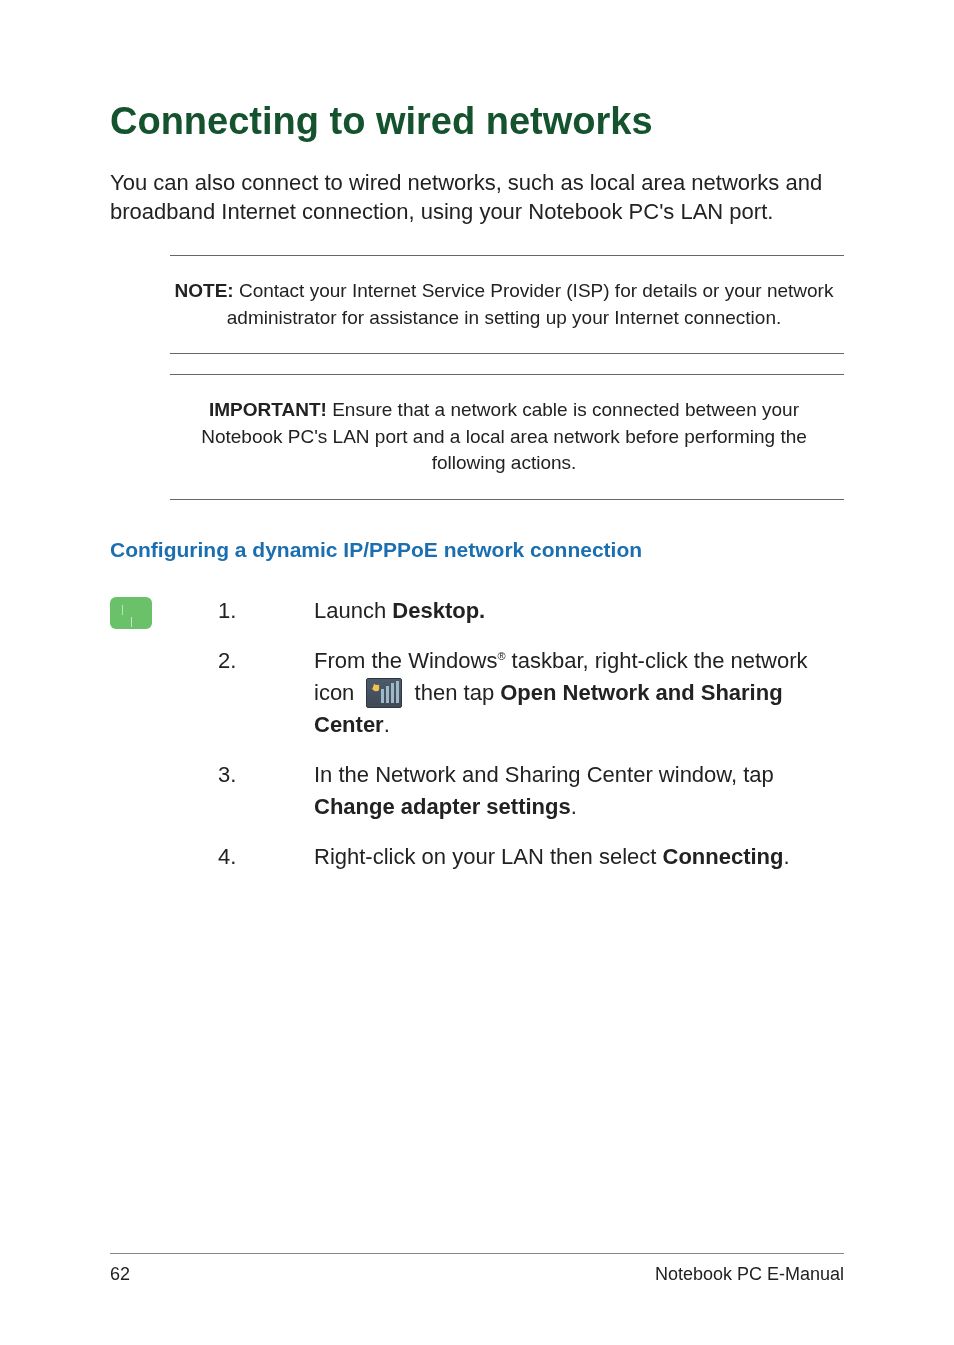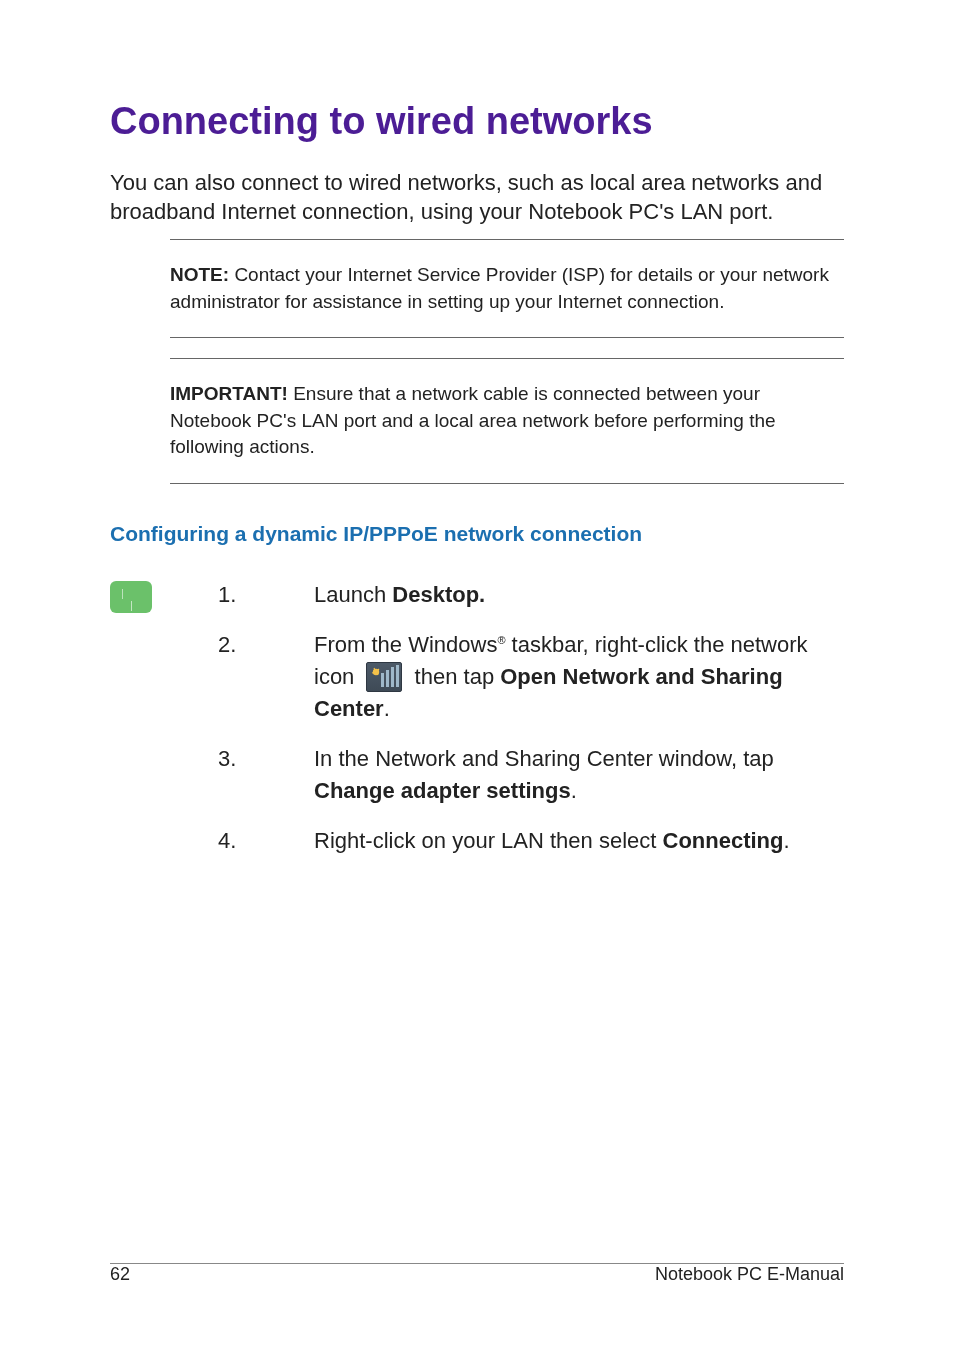--- a/index.html
+++ b/index.html
@@ -1,38 +1,38 @@
 <!DOCTYPE html>
 <html><head>
 <meta charset="utf-8">
 <style>
   * { box-sizing: border-box; margin: 0; padding: 0; }
   html, body { width: 954px; height: 1345px; background: #fff; font-family: "Segoe UI", "Myriad Pro", Arial, sans-serif; color: #222; }
   .page { width: 954px; height: 1345px; padding: 100px 110px 60px 110px; position: relative; }
-  .h1 { color: #4c1d95; font-size: 38px; font-weight: 700; line-height: 1.15; margin-bottom: 24px; }
-  .body-text { font-size: 22px; line-height: 1.35; color: #222; margin-bottom: 12px; }
+  .h1 { color: #14532d; font-size: 38px; font-weight: 700; line-height: 1.15; margin-bottom: 24px; }
+  .body-text { font-size: 22px; line-height: 1.35; color: #222; margin-bottom: 28px; }
   .note-box { margin-left: 60px; margin-bottom: 20px; border-top: 1px solid #666; border-bottom: 1px solid #666; padding: 22px 6px 22px 0; }
-  .note-content { font-size: 19px; line-height: 1.4; color: #222; }
+  .note-content { font-size: 19px; line-height: 1.4; color: #222; text-align: center; }
   .note-label { font-weight: 700; }
   .mid-text { font-size: 22px; line-height: 1.35; margin: 28px 0 30px 0; }
   .h2 { color: #1b6fb0; font-size: 21px; font-weight: 700; line-height: 1.3; margin: 36px 0 32px 0; }
   .steps-wrap { display: flex; }
   .step-icon-col { width: 108px; flex: 0 0 108px; padding-top: 2px; }
   .touchpad-icon { width: 42px; height: 32px; background: #6bc16a; border-radius: 6px; position: relative; }
   .touchpad-icon::before { content: ""; position: absolute; left: 50%; bottom: 2px; width: 1px; height: 10px; background: rgba(255,255,255,.6); }
   .touchpad-icon::after { content: ""; position: absolute; left: 12px; bottom: 14px; width: 1px; height: 10px; background: rgba(255,255,255,.55); }
   .steps-col { flex: 1; }
   .step { display: flex; font-size: 22px; line-height: 1.45; margin-bottom: 18px; }
   .step-num { width: 70px; flex: 0 0 70px; }
   .step-body { flex: 1; margin-left: 26px; }
   .b { font-weight: 700; }
   .inline-icon { display: inline-block; width: 36px; height: 30px; vertical-align: -8px; margin: 0 6px; background: linear-gradient(#4d5a68,#3e4a56); border: 1px solid #2e3742; border-radius: 2px; position: relative; }
   .inline-icon svg { position: absolute; top: 2px; left: 2px; }
   sup.reg { font-size: 11px; vertical-align: 8px; }
-  .footer { position: absolute; left: 110px; right: 110px; bottom: 60px; border-top: 1px solid #888; display: flex; justify-content: space-between; font-size: 18px; color: #222; }
+  .footer { position: absolute; left: 110px; right: 110px; bottom: 60px; border-top: 1px solid #888; padding-top: 10px; display: flex; justify-content: space-between; font-size: 18px; color: #222; }
 </style>
 </head>
 <body>
 
 <div class="page">
   <h1 class="h1">Connecting to wired networks</h1>
 
   <p class="body-text">You can also connect to wired networks, such as local area networks and broadband Internet connection, using your Notebook PC's LAN port.</p>
 
   <div class="note-box">

